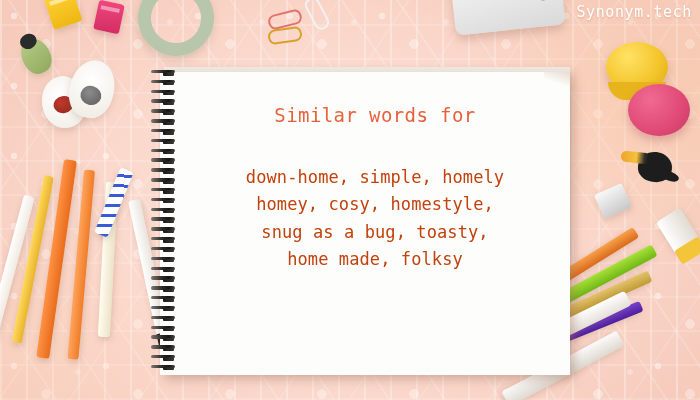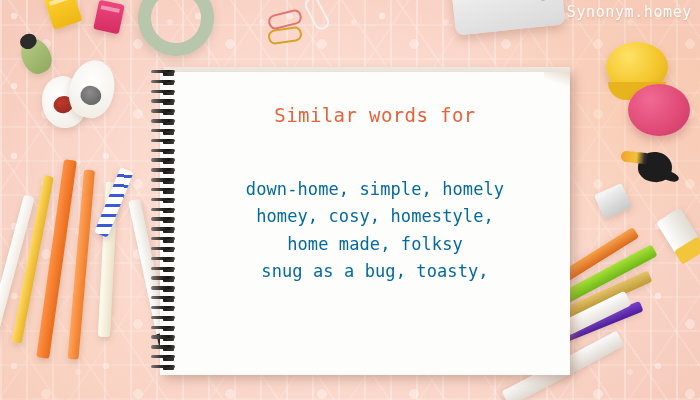--- a/index.html
+++ b/index.html
@@ -142,24 +142,24 @@
     line-height: 1.25;
   }
   .word {
     margin-top: 4px;
     font-size: 24px;
     letter-spacing: .4px;
     color: #e7613c;
     line-height: 1.25;
   }
   .synonyms {
-    margin-top: 48px;
+    margin-top: 36px;
     font-size: 17px;
     line-height: 1.62;
-    color: #0369a1;
+    color: #c2410c;
     letter-spacing: .1px;
   }
   .synonyms div { white-space: pre; }
 
   
   .brand {
     position: absolute;
     right: 8px;
     top: 3px;
     font-size: 15px;
@@ -449,22 +449,22 @@
     <div class="page-under"></div>
     <div class="page">
       <div class="page-corner"></div>
 
       <div class="content">
         <div class="title-line">Similar words for</div>
 
         <div class="synonyms">
           <div>down-home, simple, homely</div>
           <div>homey, cosy, homestyle,</div>
+          <div>snug as a bug, toasty,</div>
           <div>home made, folksy</div>
-          <div>snug as a bug, toasty,</div>
         </div>
       </div>
     </div>
 
     <div class="spiral">
       <div class="ring"></div>
       <div class="ring"></div>
       <div class="ring"></div>
       <div class="ring"></div>
       <div class="ring"></div>
@@ -490,15 +490,15 @@
       <div class="ring"></div>
       <div class="ring"></div>
       <div class="ring"></div>
       <div class="ring"></div>
       <div class="ring"></div>
       <div class="ring"></div>
       <div class="ring"></div>
     </div>
   </div>
 
-  <div class="brand">Synonym.homey</div>
+  <div class="brand">Synonym.tech</div>
 
 </div>
 
 </body></html>

